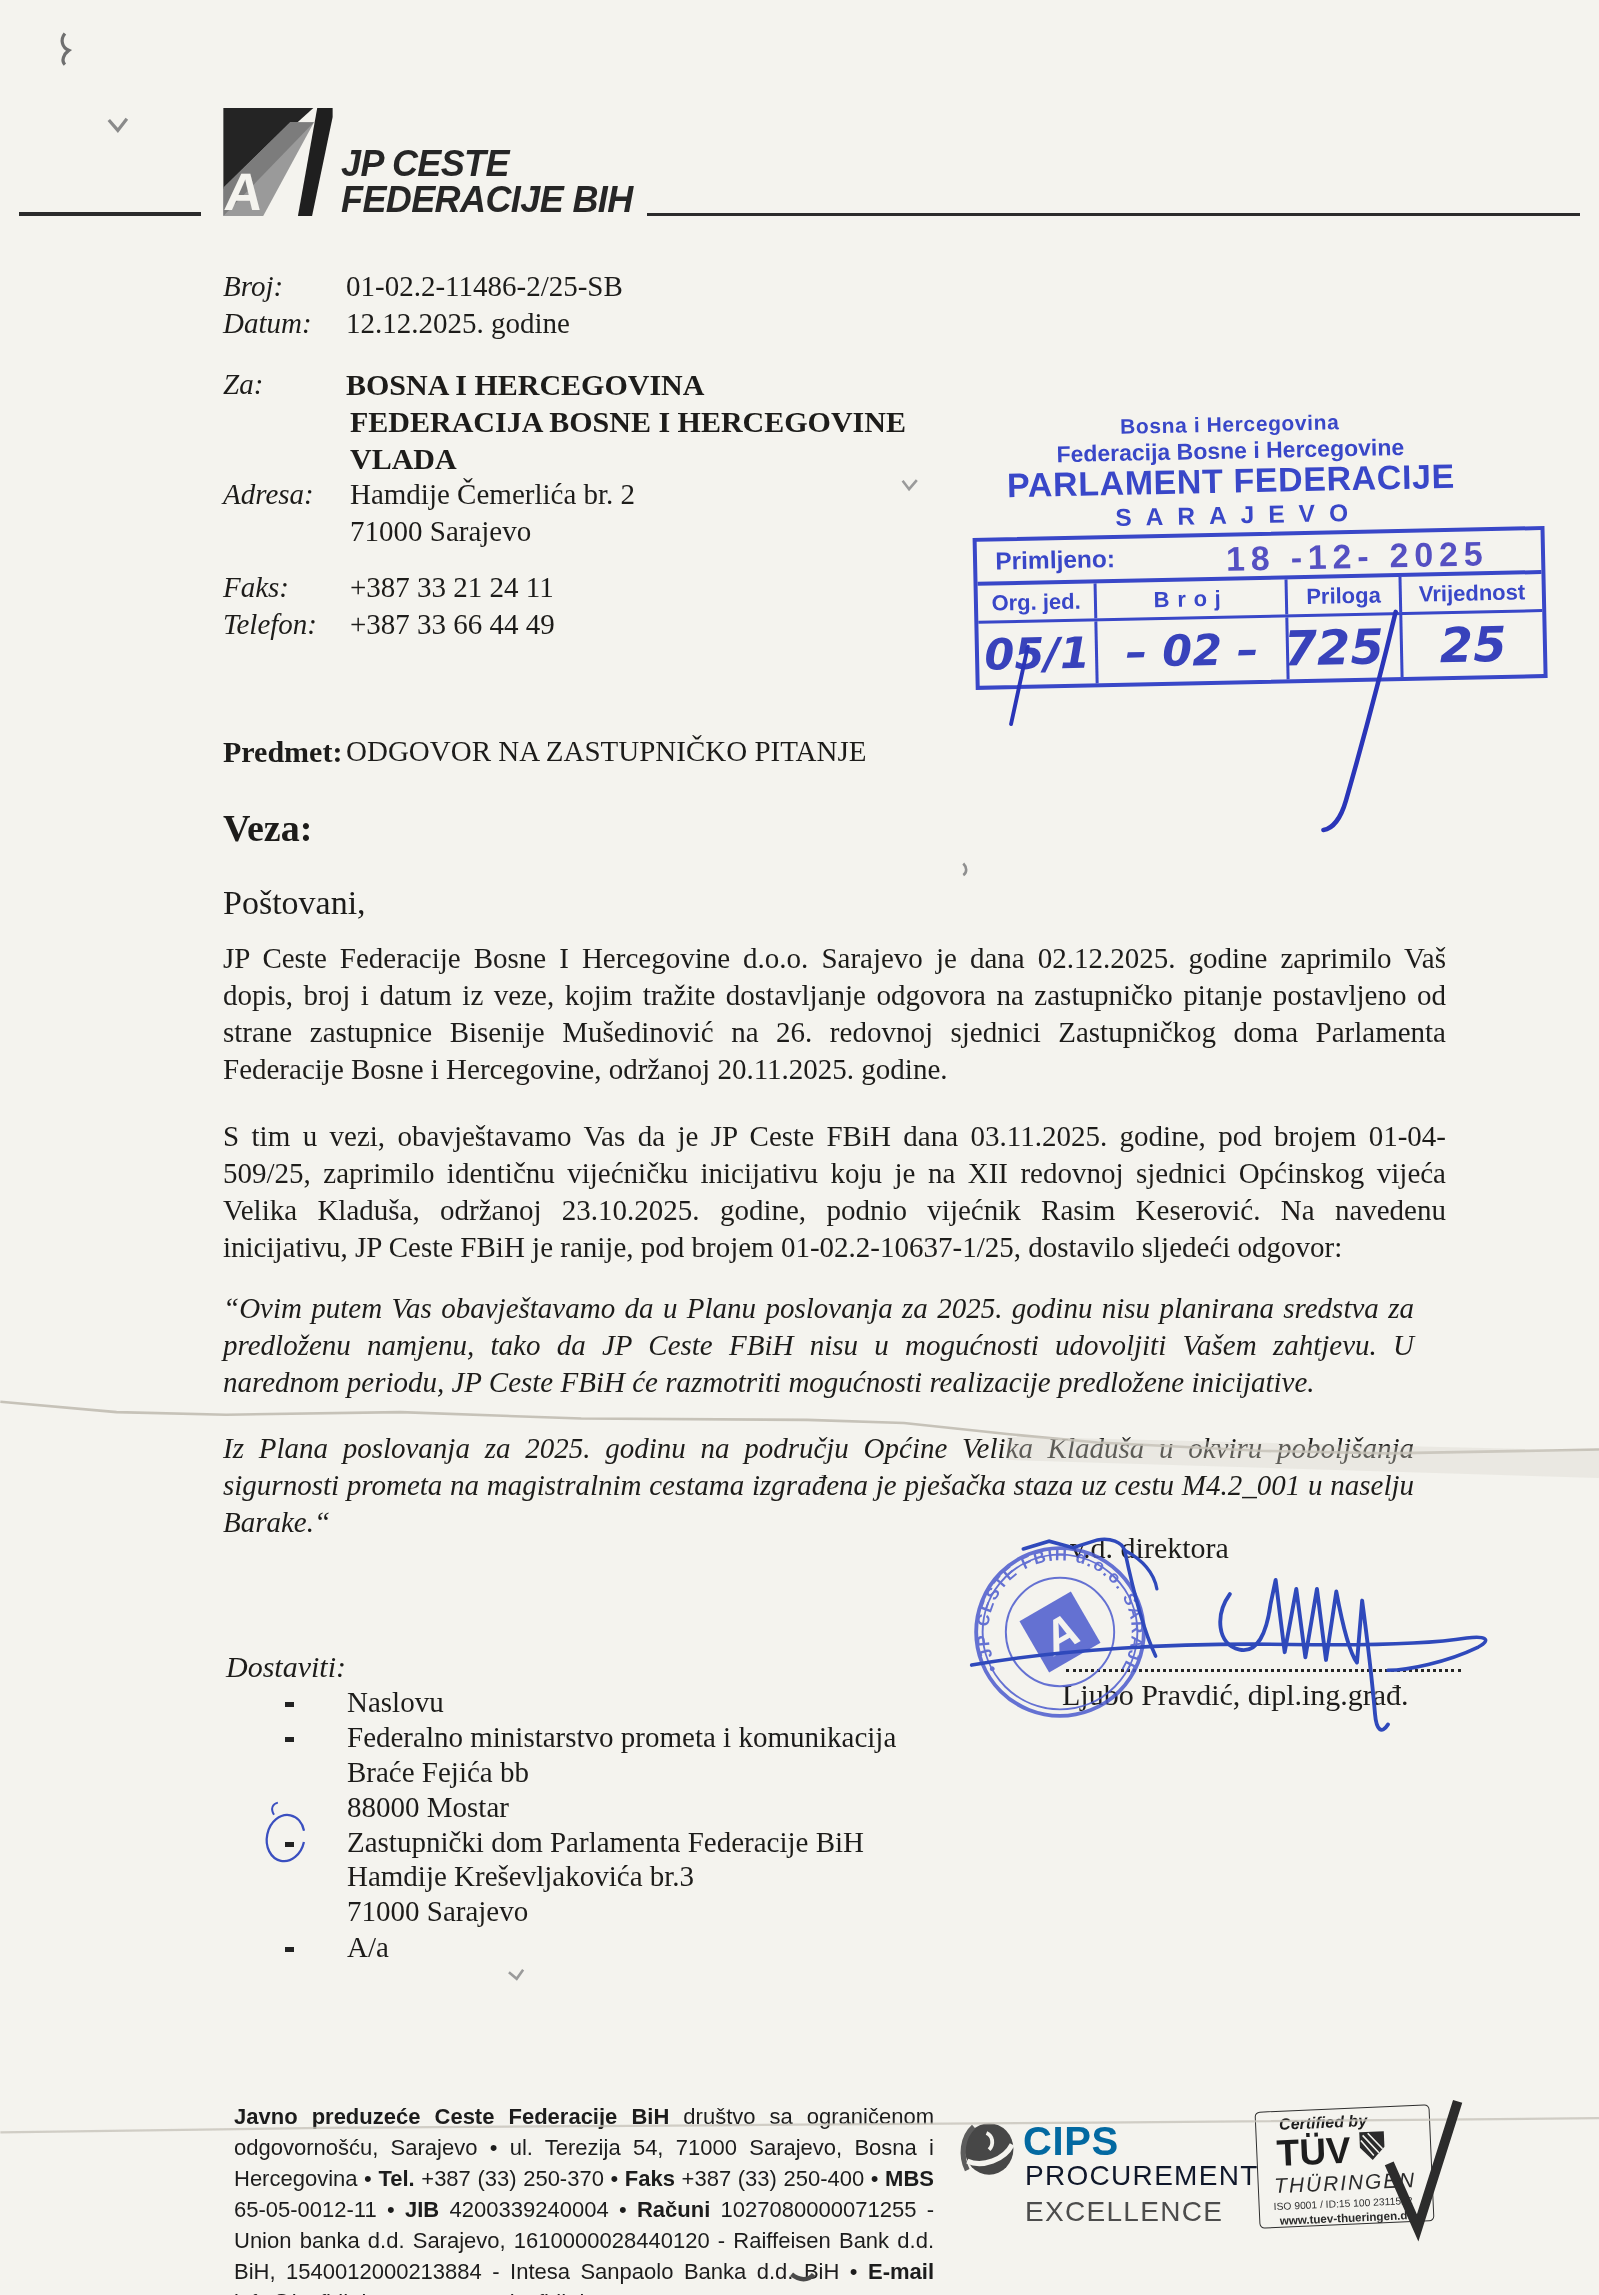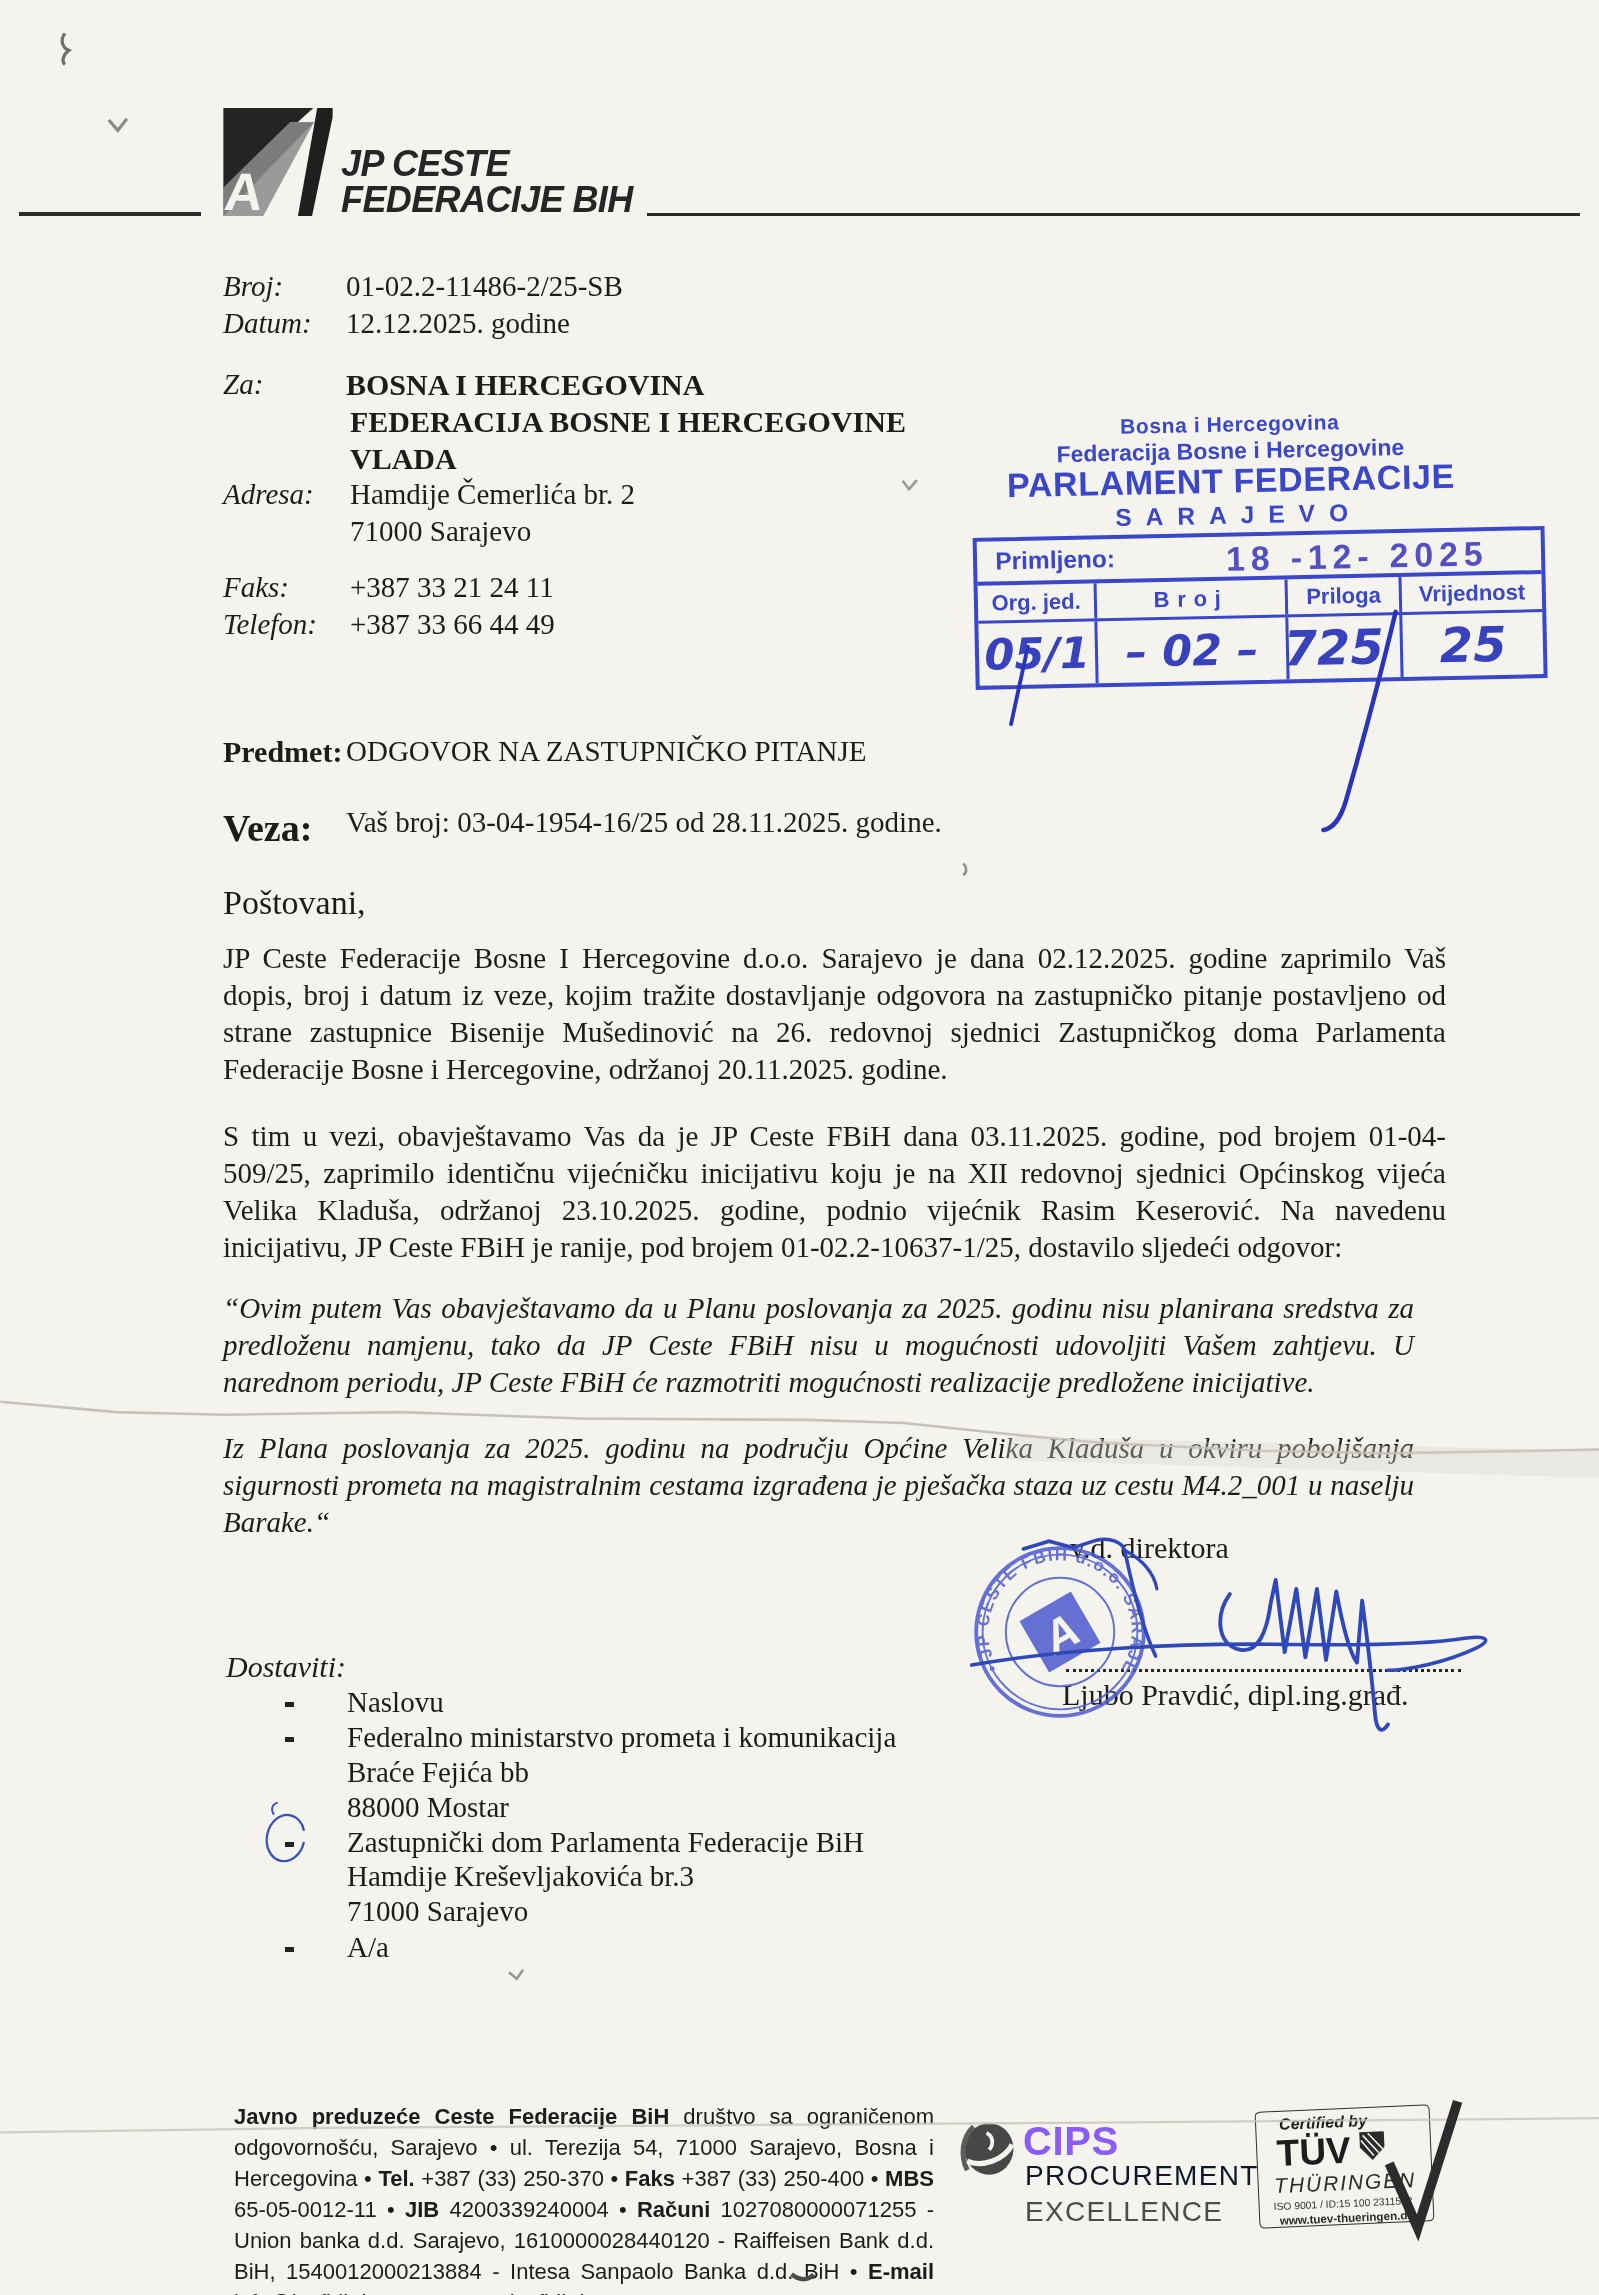--- a/index.html
+++ b/index.html
@@ -96,21 +96,20 @@
         <div class="scell" style="flex:1;height:62px">
           <span class="hw" style="font-size:48px">25</span></div>
       </div>
     </div>
     <div class="abs" style="left:258px;top:127px;font-size:34px;font-weight:700;letter-spacing:5.8px;color:#3b36bb;opacity:.92;white-space:nowrap">18 -12- 2025</div>
   </div>
 
   <div class="abs ser b" style="left:223px;top:735px;font-size:30px">Predmet:</div>
   <div class="abs ser val" style="left:346px;top:735px">ODGOVOR NA ZASTUPNIČKO PITANJE</div>
   <div class="abs ser b" style="left:223px;top:806px;font-size:38px">Veza:</div>
-  <div class="abs ser val" style="left:346px;top:806px">Vaš broj: 03-04-1954-16/25 od 28.11.2025. godine.</div>
 
   <div class="abs ser" style="left:223px;top:884px;font-size:34px">Poštovani,</div>
   <div class="abs ser para" style="left:223px;top:940px;width:1223px">JP Ceste Federacije Bosne I Hercegovine d.o.o. Sarajevo je dana 02.12.2025. godine zaprimilo Vaš dopis, broj i datum iz veze, kojim tražite dostavljanje odgovora na zastupničko pitanje postavljeno od strane zastupnice Bisenije Mušedinović na 26. redovnoj sjednici Zastupničkog doma Parlamenta Federacije Bosne i Hercegovine, održanoj 20.11.2025. godine.</div>
   <div class="abs ser para" style="left:223px;top:1118px;width:1223px">S tim u vezi, obavještavamo Vas da je JP Ceste FBiH dana 03.11.2025. godine, pod brojem 01-04-509/25, zaprimilo identičnu vijećničku inicijativu koju je na XII redovnoj sjednici Općinskog vijeća Velika Kladuša, održanoj 23.10.2025. godine, podnio vijećnik Rasim Keserović. Na navedenu inicijativu, JP Ceste FBiH je ranije, pod brojem 01-02.2-10637-1/25, dostavilo sljedeći odgovor:</div>
   <div class="abs ser para it" style="left:223px;top:1290px;width:1191px">“Ovim putem Vas obavještavamo da u Planu poslovanja za 2025. godinu nisu planirana sredstva za predloženu namjenu, tako da JP Ceste FBiH nisu u mogućnosti udovoljiti Vašem zahtjevu. U narednom periodu, JP Ceste FBiH će razmotriti mogućnosti realizacije predložene inicijative.</div>
   <div class="abs ser para it" style="left:223px;top:1430px;width:1191px">Iz Plana poslovanja za 2025. godinu na području Općine Velika Kladuša u okviru poboljšanja sigurnosti prometa na magistralnim cestama izgrađena je pješačka staza uz cestu M4.2_001 u naselju Barake.“</div>
 
   <div class="abs ser" style="left:1070px;top:1531px;font-size:30px;z-index:12">v.d. direktora</div>
   <div class="abs dotline" style="left:1066px;top:1669px;width:395px;z-index:20"></div>
   <div class="abs ser" style="left:1062px;top:1678px;font-size:30px;z-index:12;white-space:nowrap">Ljubo Pravdić, dipl.ing.građ.</div>
@@ -163,21 +162,21 @@
     </div>
 
   <p class="abs foot" style="left:234px;top:2101px;width:700px;margin:0"><span class="b">Javno preduzeće Ceste Federacije BiH</span><span> društvo sa ograničenom odgovornošću, Sarajevo • ul. Terezija 54, 71000 Sarajevo, Bosna i Hercegovina • </span><span class="b">Tel.</span><span> +387 (33) 250-370 • </span><span class="b">Faks</span><span> +387 (33) 250-400 • </span><span class="b">MBS</span><span> 65-05-0012-11 • </span><span class="b">JIB</span><span> 4200339240004 • </span><span class="b">Računi</span><span> 1027080000071255 - Union banka d.d. Sarajevo, 1610000028440120 - Raiffeisen Bank d.d. BiH, 1540012000213884 - Intesa Sanpaolo Banka d.d. BiH • </span><span class="b">E-mail</span><span> info@jpcfbih.ba • </span><span class="b">URL</span><span> www.jpcfbih.ba</span></p>
 
   <svg class="abs" style="left:957px;top:2121px" width="59" height="56" viewBox="0 0 92 86">
     <ellipse cx="50" cy="43" rx="38" ry="40" fill="#474747"></ellipse>
     <path d="M 26,8 C 8,24 5,54 16,76" fill="none" stroke="#5c5c5c" stroke-width="8"></path>
     <path d="M 16,62 C 40,72 74,60 86,36" fill="none" stroke="#f4f3ee" stroke-width="8"></path>
     <path d="M 46,18 C 56,22 58,36 50,44" fill="none" stroke="#f4f3ee" stroke-width="6"></path>
   </svg>
-  <div class="abs sans" style="left:1023px;top:2119px;font-size:40px;font-weight:800;color:#8b5cf6;letter-spacing:0.6px">CIPS</div>
+  <div class="abs sans" style="left:1023px;top:2119px;font-size:40px;font-weight:800;color:#0369a1;letter-spacing:0.6px">CIPS</div>
   <div class="abs sans" style="left:1025px;top:2160px;font-size:28px;color:#0f172a;letter-spacing:1.3px">PROCUREMENT</div>
   <div class="abs sans" style="left:1025px;top:2196px;font-size:28px;color:#4c4c4c;letter-spacing:1.3px">EXCELLENCE</div>
 
   <div class="tuvbox">
     <div class="abs it b" style="left:23px;top:3.9px;font-size:16px">Certified by</div>
     <div class="abs" style="left:19.4px;top:20.7px;font-size:37px;font-weight:900;letter-spacing:0">TÜV</div>
     <svg class="abs" style="left:102px;top:22px" width="26" height="31" viewBox="0 0 40 48">
       <polygon points="1,3 39,3 39,27 20,47 1,27" fill="#2b2b2b"></polygon>
       <path d="M 6,8 L 30,36 M 14,5 L 36,30 M 3,16 L 22,40" stroke="#f4f3ee" stroke-width="2.5" fill="none"></path>
     </svg>

